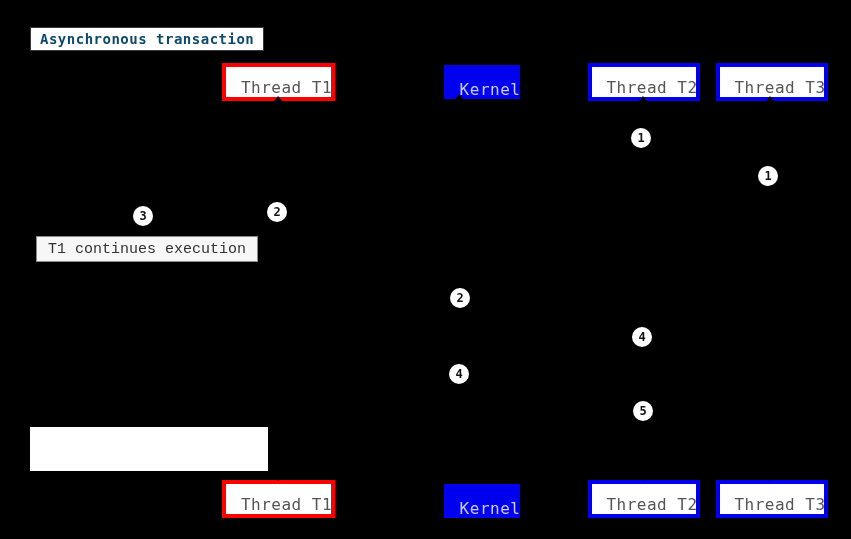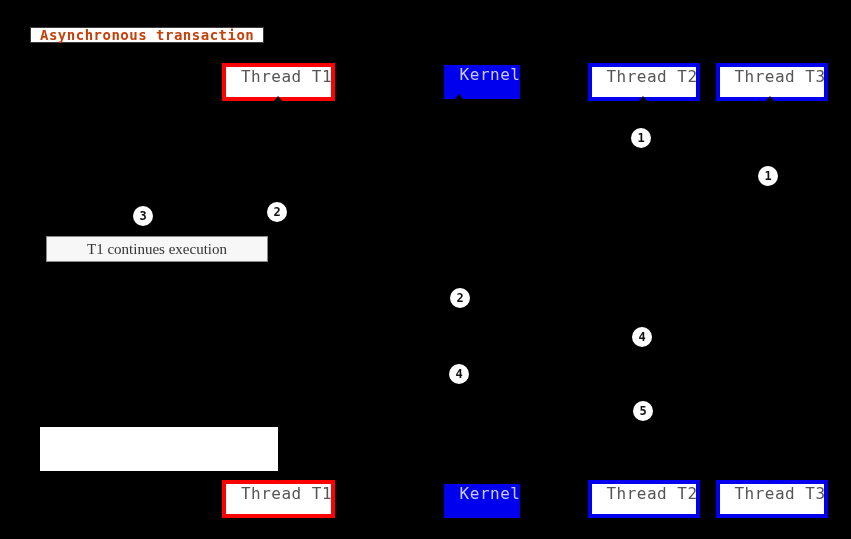--- a/index.html
+++ b/index.html
@@ -2,45 +2,45 @@
 <html style="--red-accent: #fe0000; --blue-accent: #0000ee; --actor-fill: #ffffff; --actor-text: #555555; --kernel-fill: #0000ee; --kernel-text: #ccccff; --marker-fill: #ffffff; --marker-text: #111111; --note-fill: #f7f7f7; --note-text: #333333;"><head>
 <meta charset="utf-8">
 <style>
   html,body{margin:0;padding:0;}
   body{
     width:851px;height:539px;background:#000;position:relative;overflow:hidden;
     font-family:"DejaVu Sans Mono", monospace;
   }
   #stage{position:absolute;left:0;top:0;width:851px;height:539px;}
   #title-box{
-    position:absolute;left:30px;top:27px;height:16px;
+    position:absolute;left:30px;top:27px;height:24px;
     display:inline-flex;align-items:center;
-    background:#fff;color:#c2410c;border:1px solid #3a3a3a;
+    background:#fff;color:#0c4a6e;border:1px solid #3a3a3a;
     font-size:14px;font-weight:bold;padding:0 9px;letter-spacing:0.5px;
     box-sizing:border-box;white-space:nowrap;
   }
   .actor-box{
     position:absolute;box-sizing:border-box;background:var(--actor-fill,#fff);
-    color:var(--actor-text,#555);display:flex;align-items:flex-start;justify-content:center;
+    color:var(--actor-text,#555);display:flex;align-items:flex-end;justify-content:center;
     font-size:16px;letter-spacing:0.5px;white-space:nowrap;padding-left:16px;
   }
   .red-outline{border:4px solid var(--red-accent,#fe0000);}
   .blue-outline{border:4px solid var(--blue-accent,#0000ee);}
   .blue-solid{background:var(--kernel-fill,#0000ee);color:var(--kernel-text,#ccccff);border:none;margin-left:22px;}
   .seq-marker{
     position:absolute;width:20px;height:20px;border-radius:50%;
     background:var(--marker-fill,#fff);color:var(--marker-text,#111);
     display:flex;align-items:center;justify-content:center;
     font-size:12px;font-weight:bold;
   }
   .note-box{
     position:absolute;box-sizing:border-box;background:var(--note-fill,#f7f7f7);
     color:var(--note-text,#333);border:1px solid #8a8a8a;
     display:flex;align-items:center;justify-content:center;
-    font-family:Liberation Serif, serif;font-size:15px;white-space:nowrap;margin-left:10px;
+    font-family:Liberation Mono, monospace;font-size:15px;white-space:nowrap;
   }
   .note-box.blank{background:#fff;border:none;}
   .notch-up{
     position:absolute;width:0;height:0;
     border-left:4px solid transparent;border-right:4px solid transparent;
     border-bottom:5px solid #000;
   }
   .notch-down{
     position:absolute;width:0;height:0;
     border-left:5px solid transparent;border-right:5px solid transparent;

